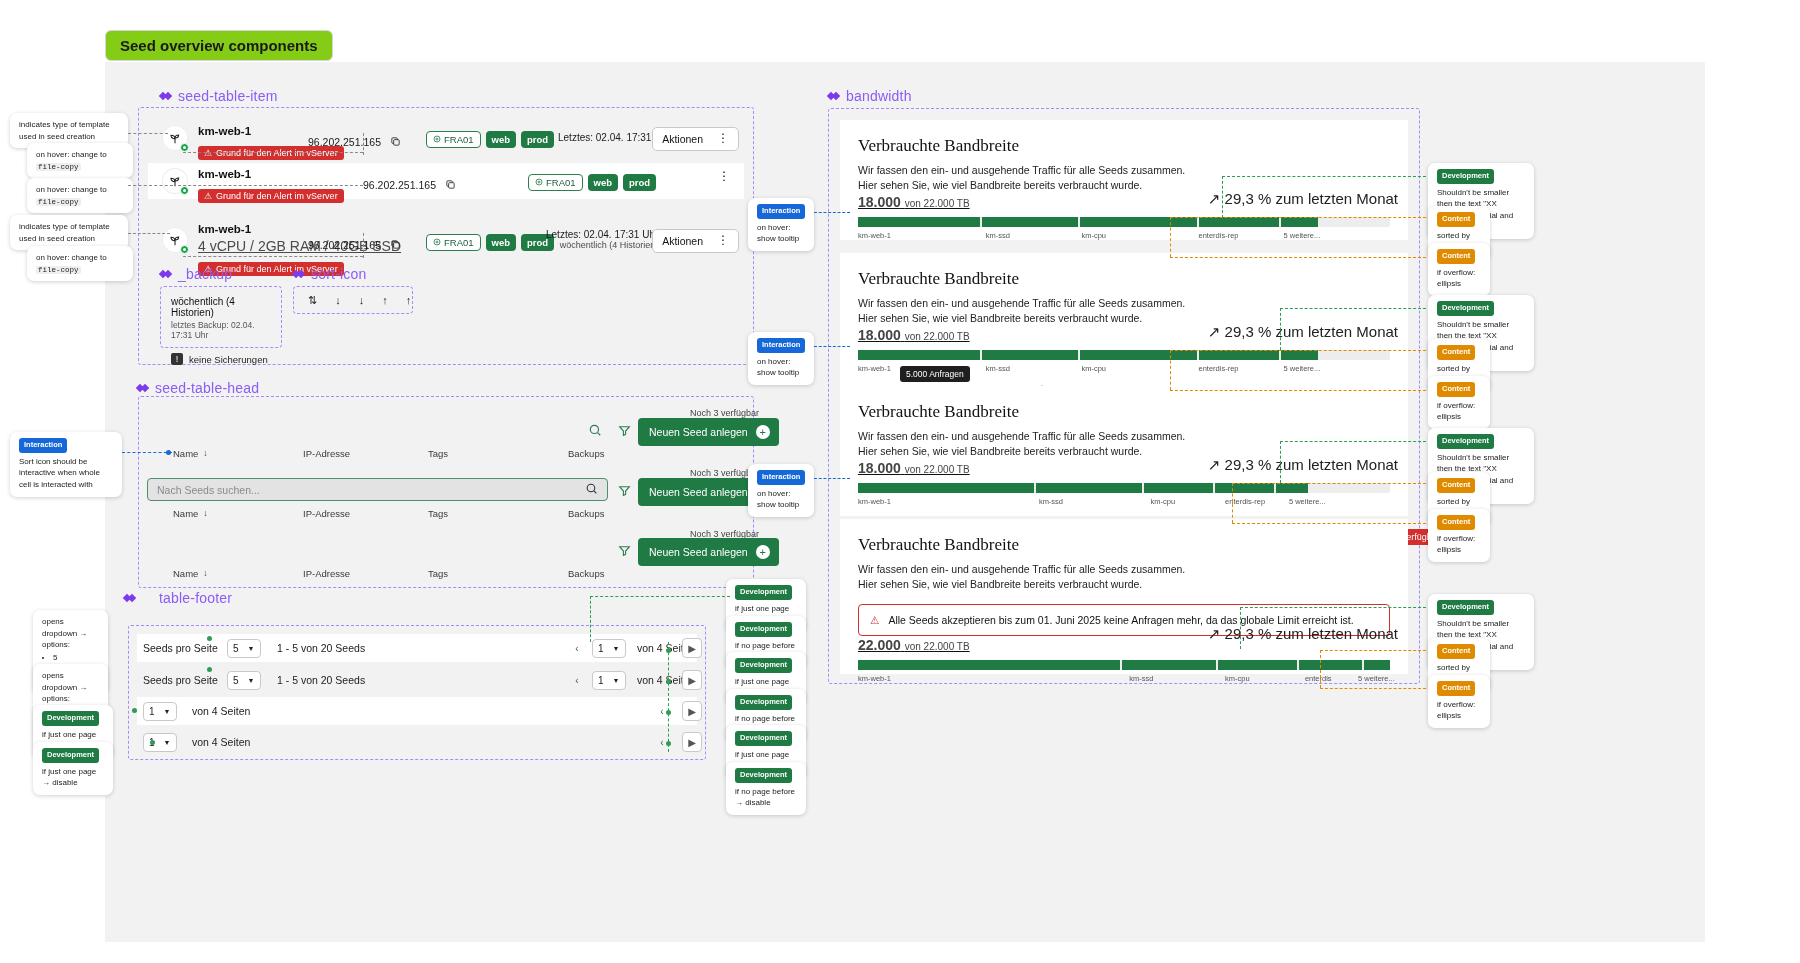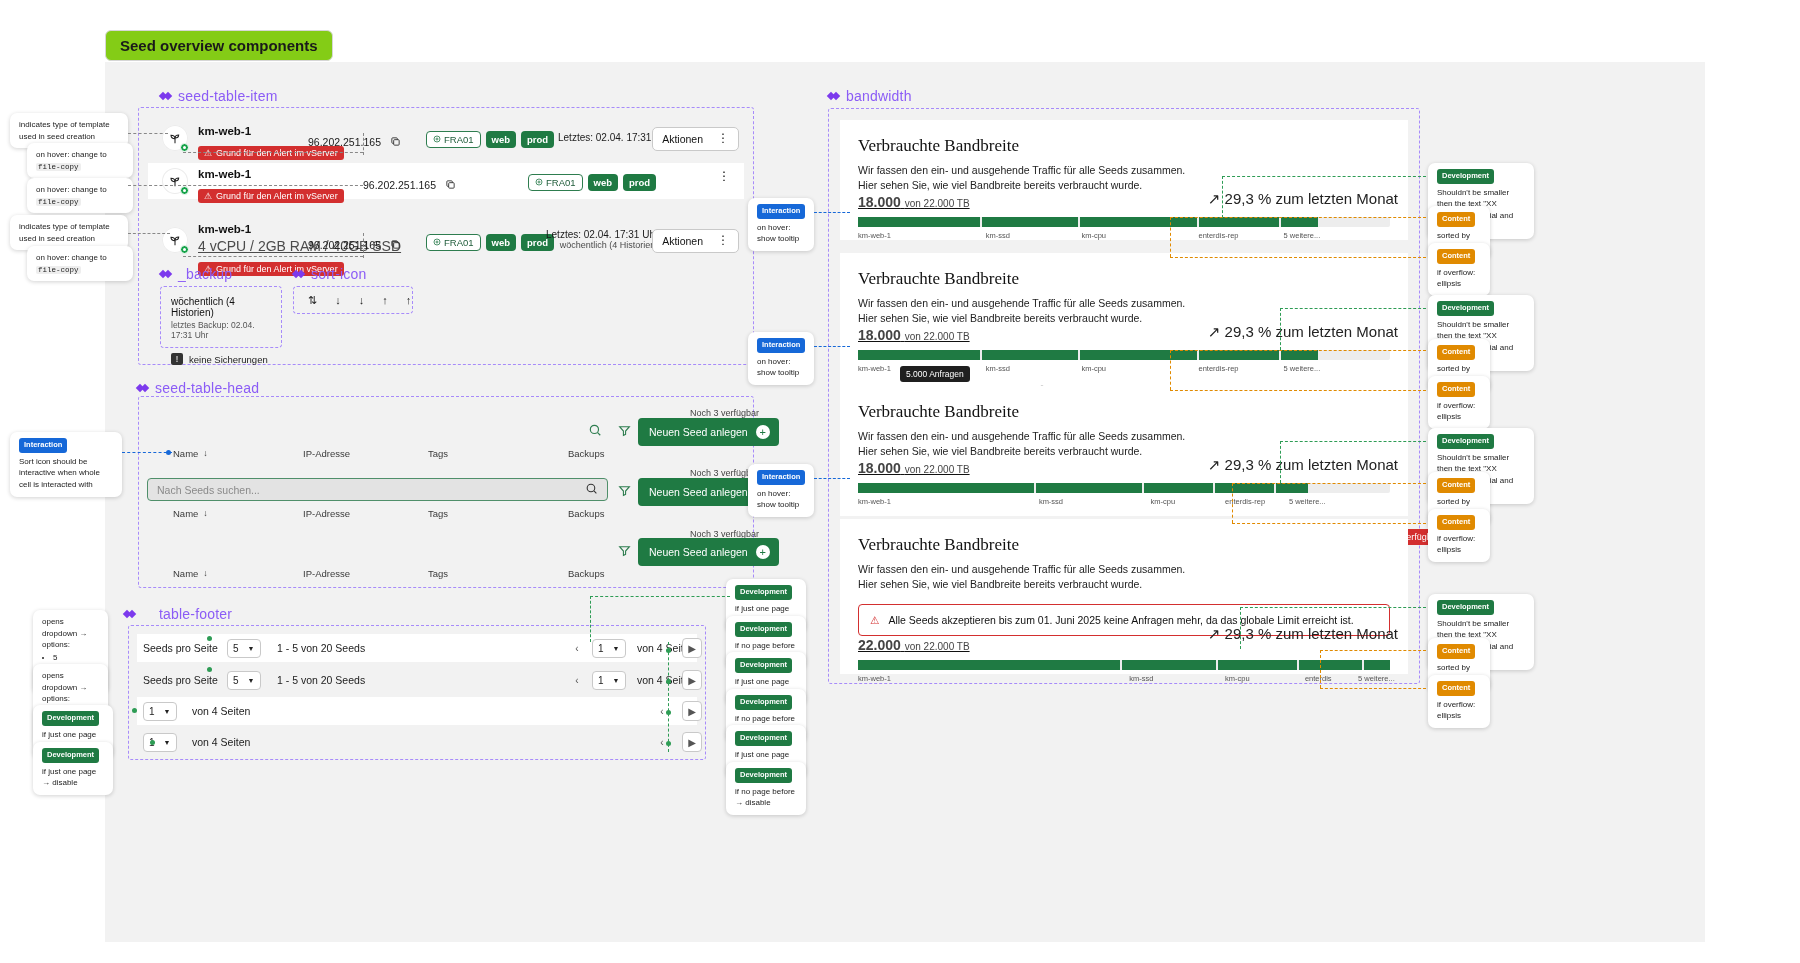--- a/index.html
+++ b/index.html
@@ -388,21 +388,21 @@
         <span>IP-Adresse</span>
       </div>
     <div class="c" style="left:280px;">
         <span>Tags</span>
       </div>
     <div class="c" style="left:420px;">
         <span>Backups</span>
       </div>
   </div>
 
-  <div class="sec-label" style="left:124px; top:606px;gap:24px;">
+  <div class="sec-label" style="left:124px; top:590px;gap:24px;">
     <span class="diamond"></span>
     <span>table-footer</span>
   </div>
   <div class="dash-box" style="left:128px; top:625px; width:578px; height:135px;"></div>
 
   <div class="foot" style="left:137px; top:634px; width:560px; height:28px;">
     <span style="position:absolute; left:6px;">Seeds pro Seite</span>
     <span class="sel" style="position:absolute; left:90px;">
         <span>5</span>
         <span style="font-size:7px;">▼</span>

